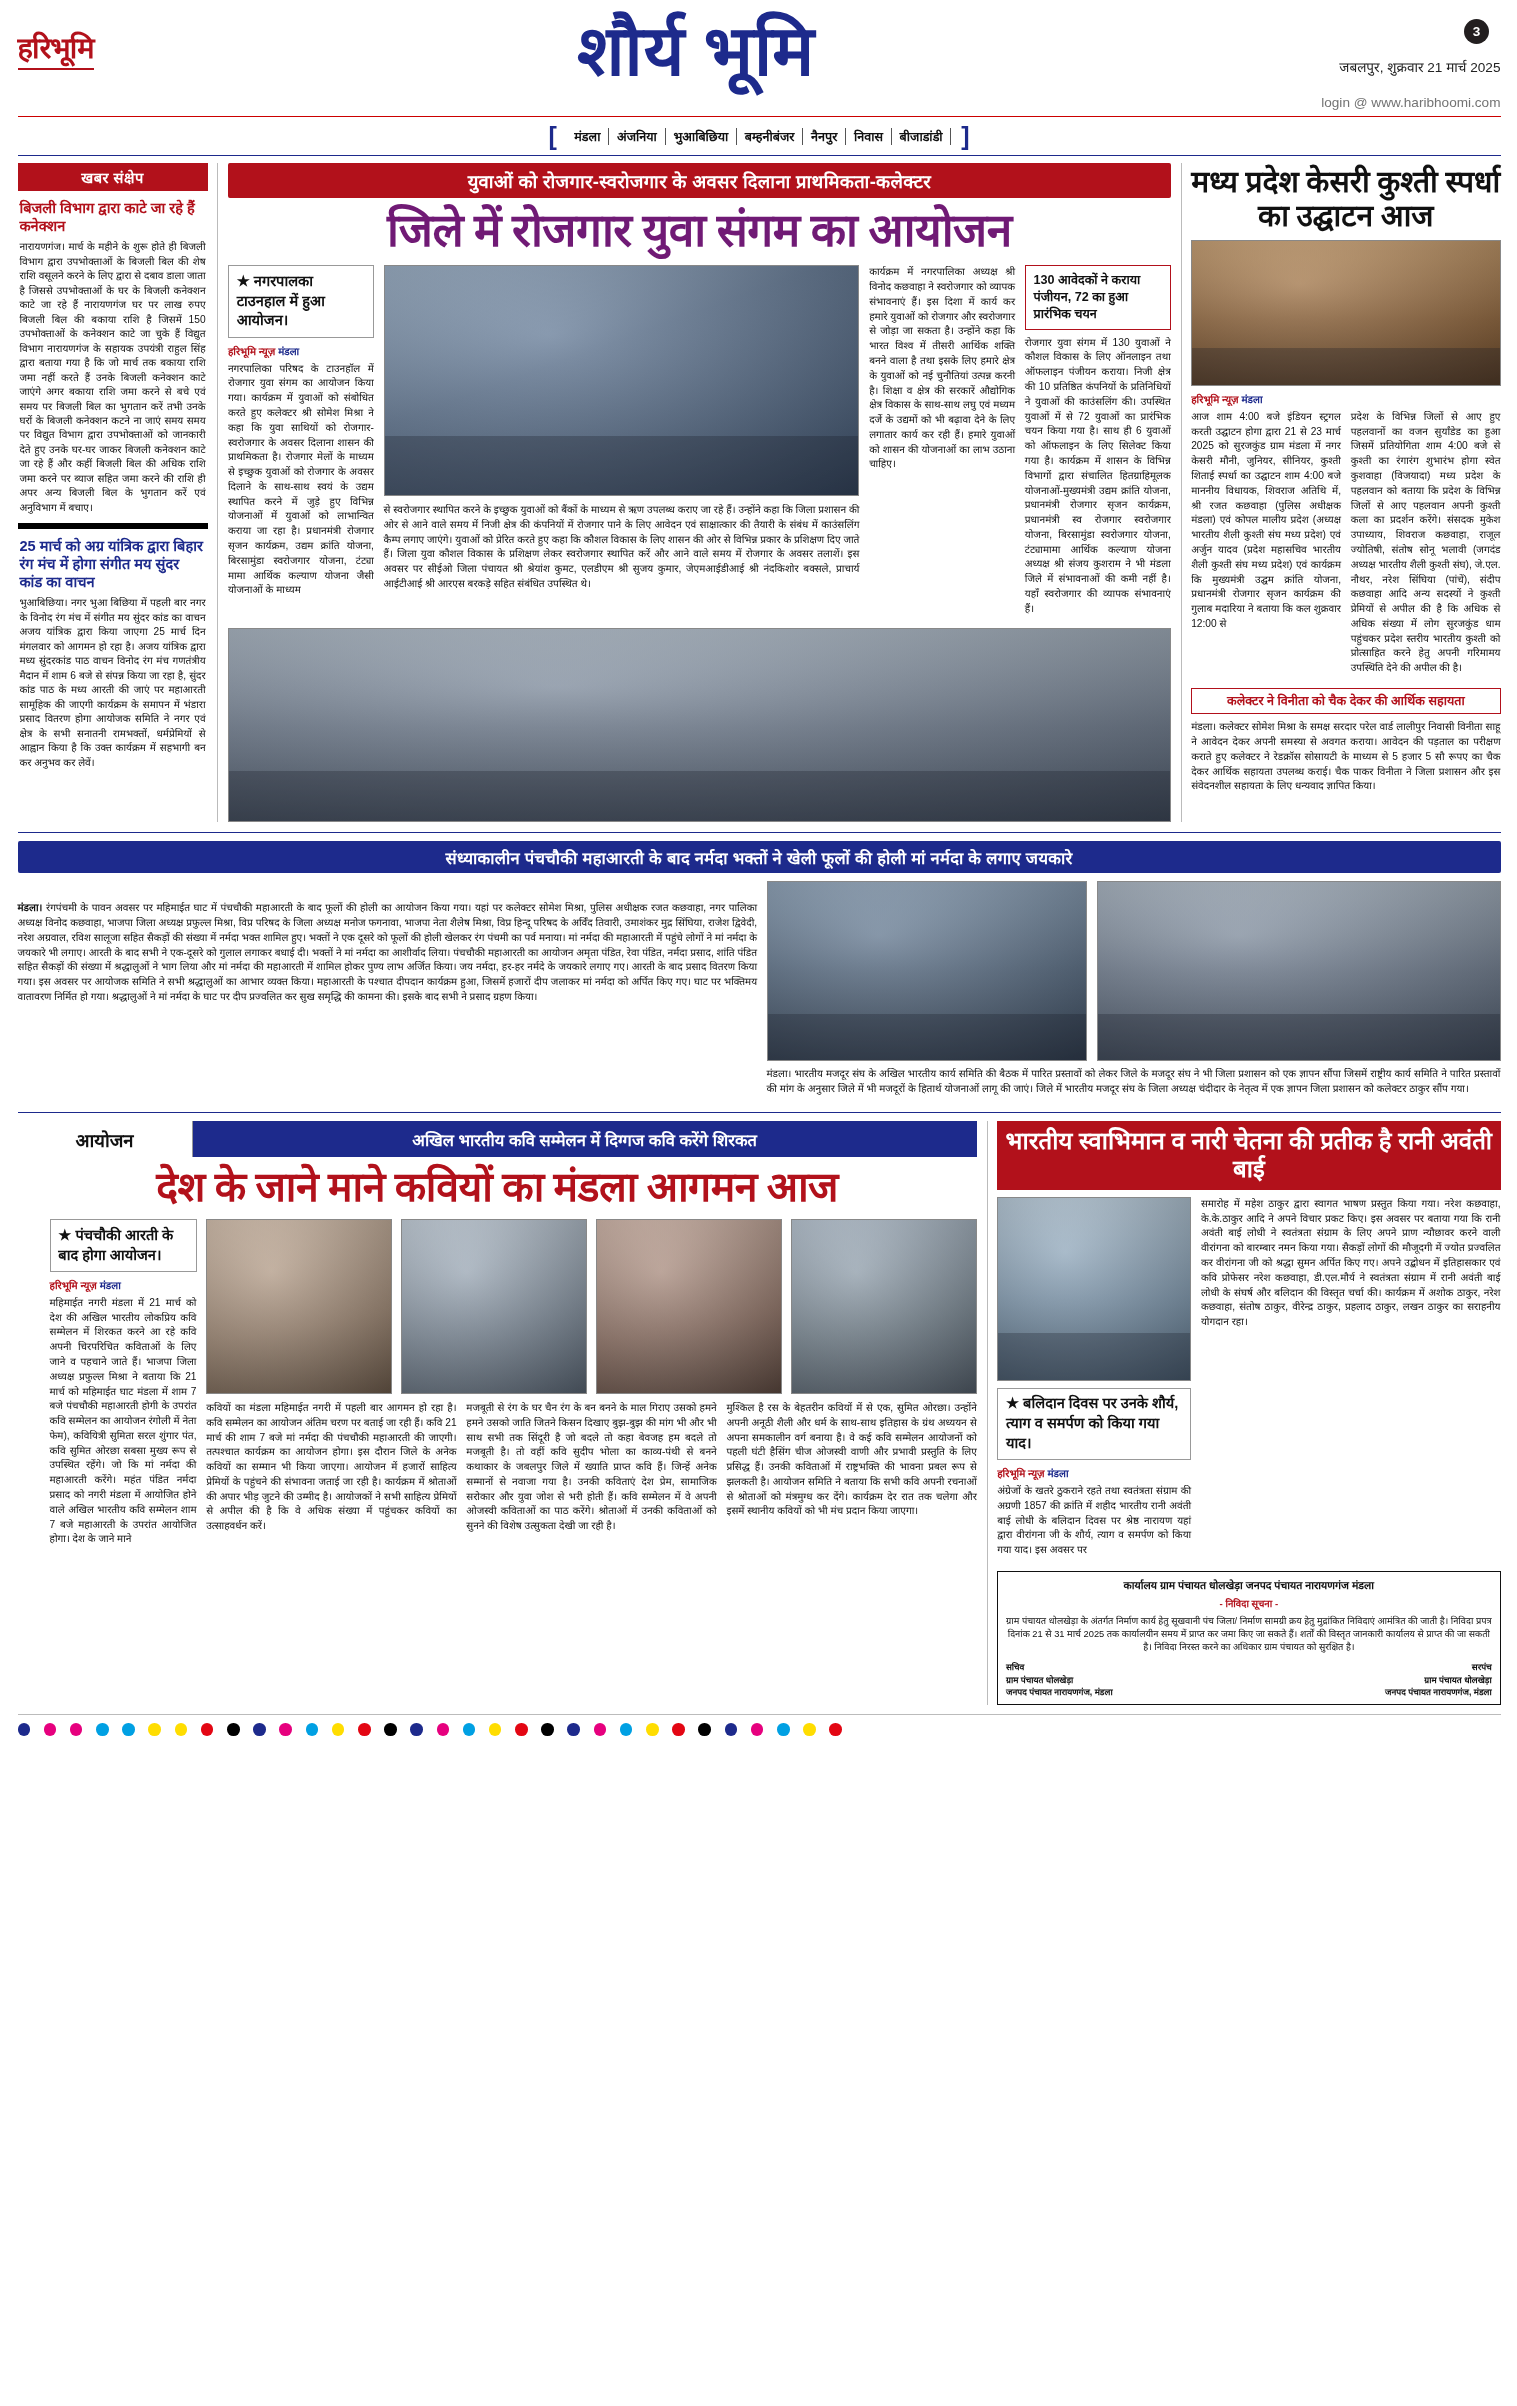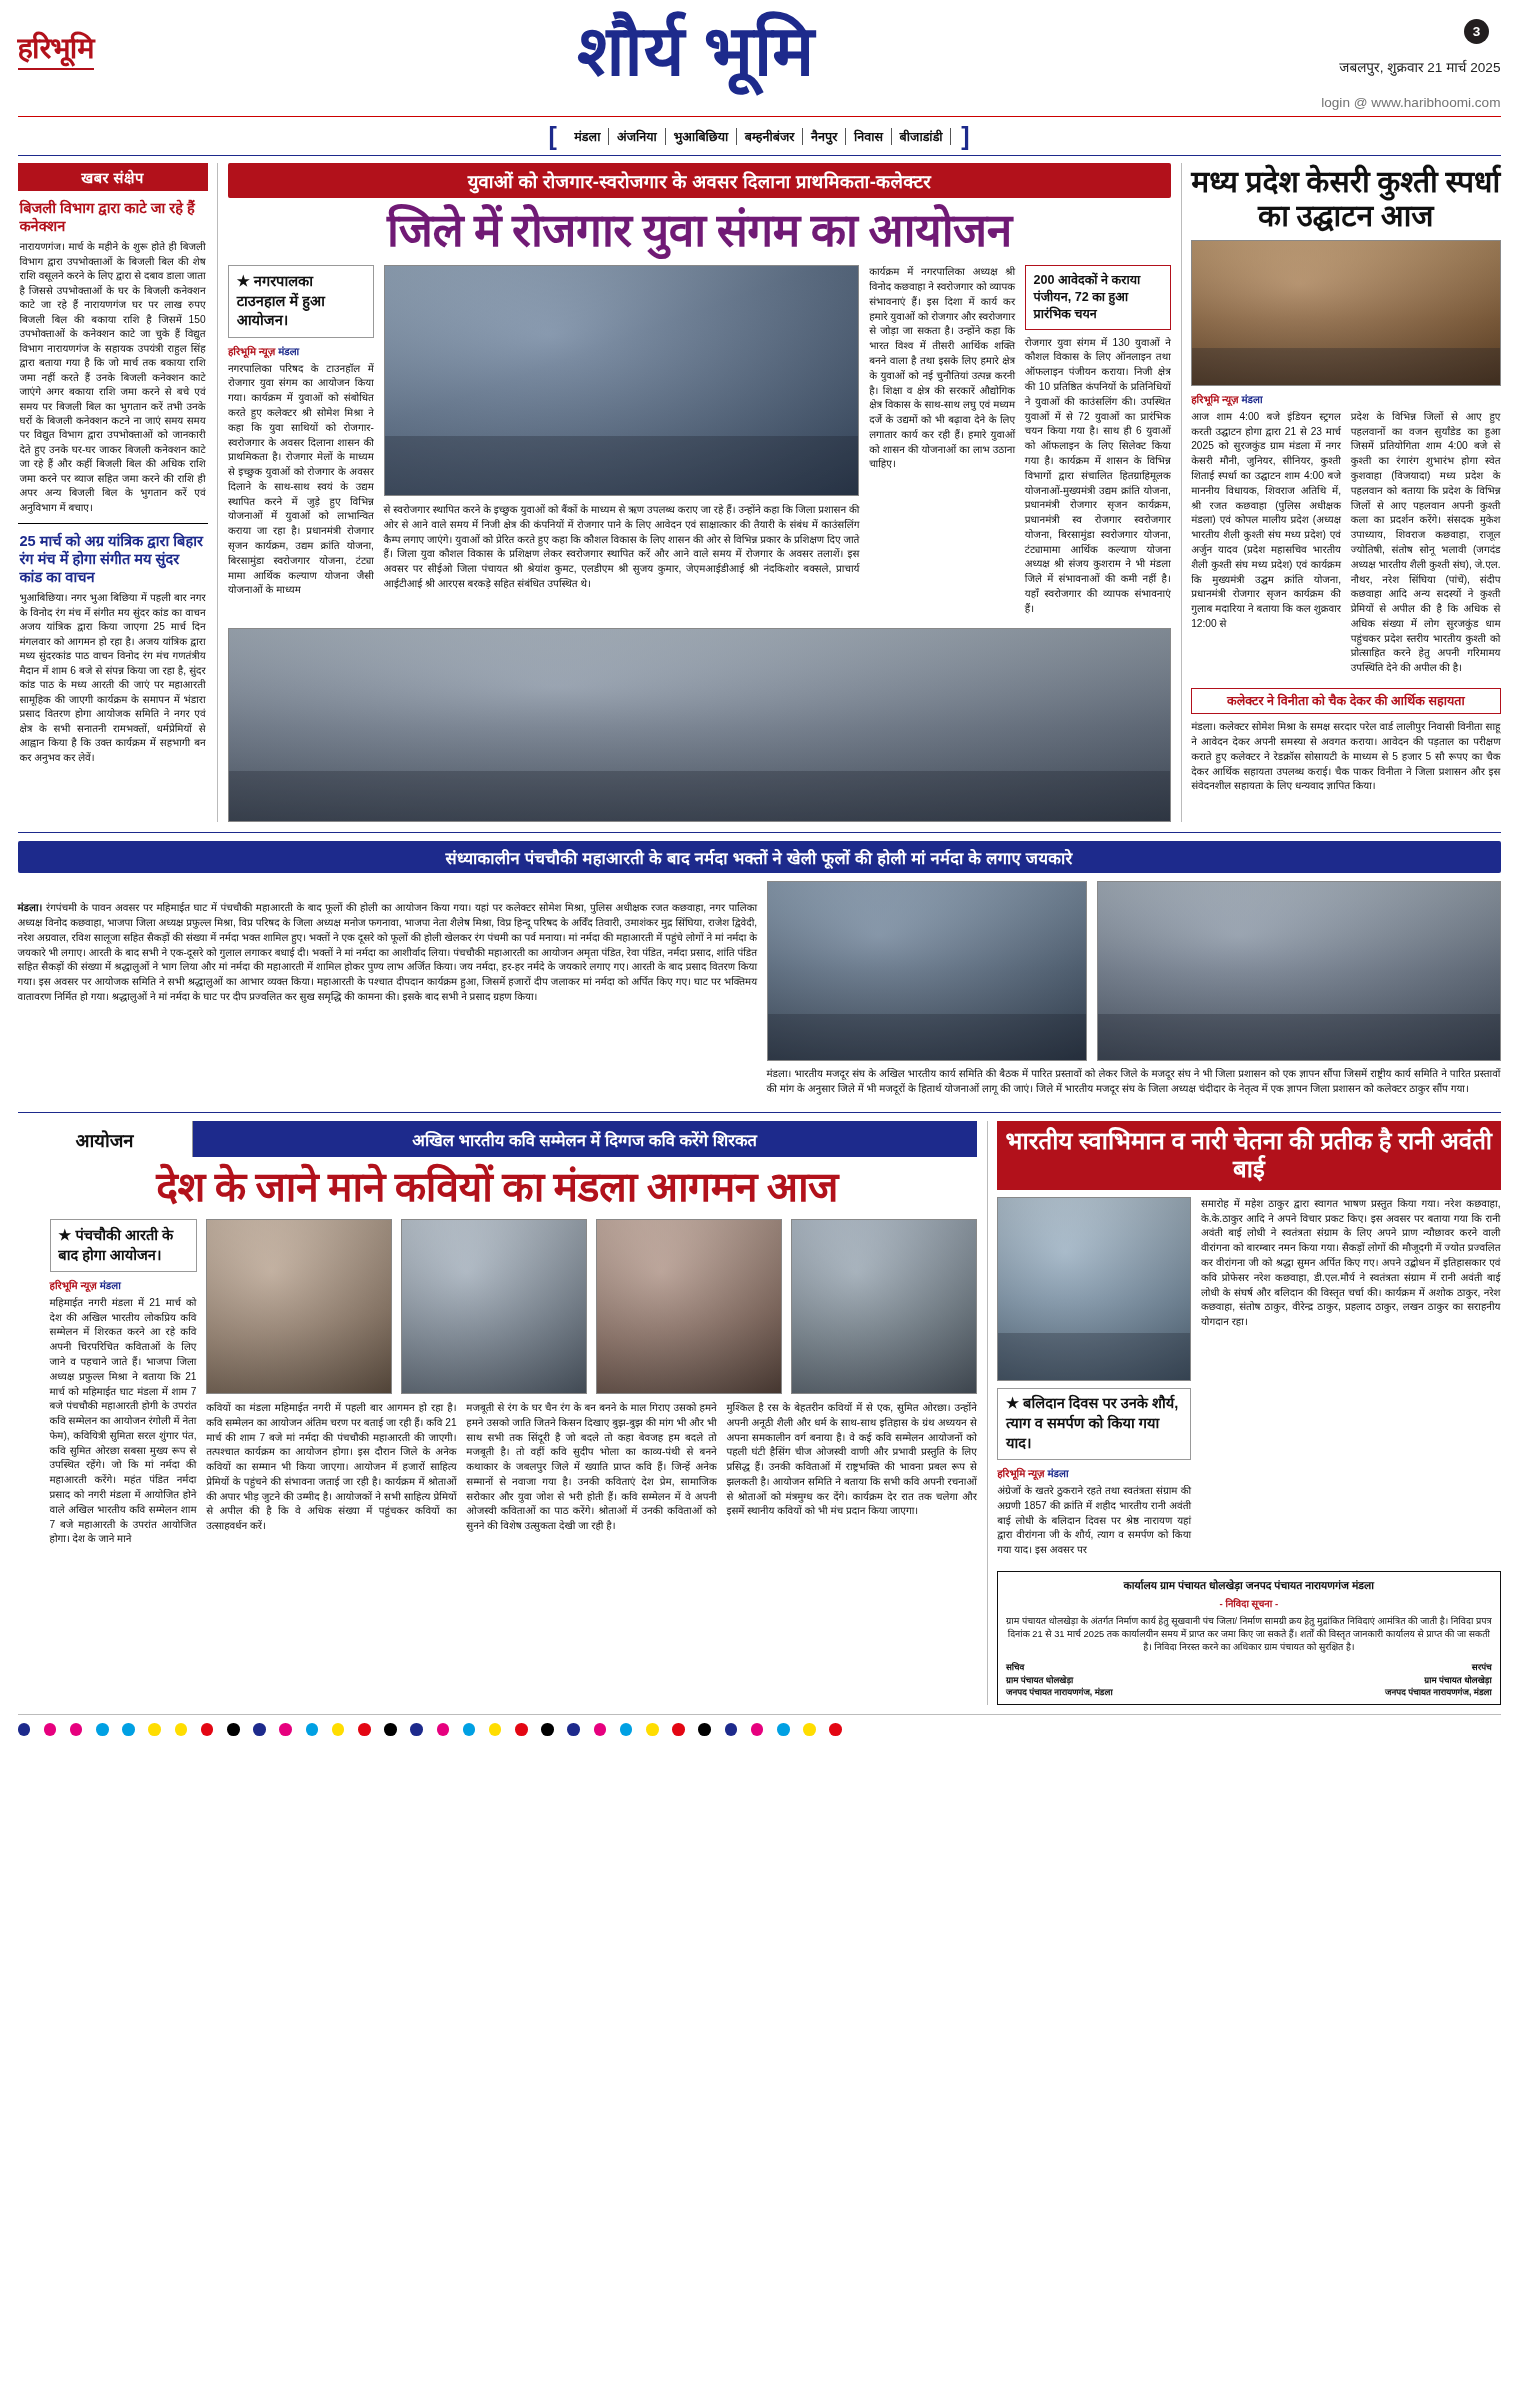--- a/index.html
+++ b/index.html
@@ -98,21 +98,21 @@
   .khabar-head {
     background: #b2111b;
     color: #fff;
     font-size: 14.6px;
     font-weight: bold;
     text-align: center;
     padding: 3.9px 0;
     letter-spacing: 0.5px;
   }
   .brief {
-    border-bottom: 1px solid #000000;
+    border-bottom: 6px solid #000000;
     padding: 5.8px 1.9px 7.8px 1.9px;
   }
   .brief h4 {
     margin: 1.9px 0 4.9px 0;
     font-size: 14.6px;
     font-weight: bold;
     color: #b2111b;
     line-height: 1.25;
   }
   .brief h4.blue { color:#1d2a8c; }
@@ -342,21 +342,21 @@
           </div>
         </div>
 
         <div style="width:146px;">
           <div class="body-col">
             <p>कार्यक्रम में नगरपालिका अध्यक्ष श्री विनोद कछवाहा ने स्वरोजगार को व्यापक संभावनाएं हैं। इस दिशा में कार्य कर हमारे युवाओं को रोजगार और स्वरोजगार से जोड़ा जा सकता है। उन्होंने कहा कि भारत विश्व में तीसरी आर्थिक शक्ति बनने वाला है तथा इसके लिए हमारे क्षेत्र के युवाओं को नई चुनौतियां उत्पन्न करनी है। शिक्षा व क्षेत्र की सरकारें औद्योगिक क्षेत्र विकास के साथ-साथ लघु एवं मध्यम दर्जे के उद्यमों को भी बढ़ावा देने के लिए लगातार कार्य कर रही हैं। हमारे युवाओं को शासन की योजनाओं का लाभ उठाना चाहिए।</p>
           </div>
         </div>
 
         <div style="width:146px;">
-          <div class="subhead-box" style="border-color:#b2111b;color:#111;font-size:12.6px;margin-bottom:5.8px;">200 आवेदकों ने कराया पंजीयन, 72 का हुआ प्रारंभिक चयन</div>
+          <div class="subhead-box" style="border-color:#b2111b;color:#111;font-size:12.6px;margin-bottom:5.8px;">130 आवेदकों ने कराया पंजीयन, 72 का हुआ प्रारंभिक चयन</div>
           <div class="body-col">
             <p>रोजगार युवा संगम में 130 युवाओं ने कौशल विकास के लिए ऑनलाइन तथा ऑफलाइन पंजीयन कराया। निजी क्षेत्र की 10 प्रतिष्ठित कंपनियों के प्रतिनिधियों ने युवाओं की काउंसलिंग की। उपस्थित युवाओं में से 72 युवाओं का प्रारंभिक चयन किया गया है। साथ ही 6 युवाओं को ऑफलाइन के लिए सिलेक्ट किया गया है। कार्यक्रम में शासन के विभिन्न विभागों द्वारा संचालित हितग्राहिमूलक योजनाओं-मुख्यमंत्री उद्यम क्रांति योजना, प्रधानमंत्री रोजगार सृजन कार्यक्रम, प्रधानमंत्री स्व रोजगार स्वरोजगार योजना, बिरसामुंडा स्वरोजगार योजना, टंट्यामामा आर्थिक कल्याण योजना अध्यक्ष श्री संजय कुशराम ने भी मंडला जिले में संभावनाओं की कमी नहीं है। यहाँ स्वरोजगार की व्यापक संभावनाएं हैं।</p>
           </div>
         </div>
       </div>
 
       <div class="photo crowd" style="height:194px;margin-top:5.8px;">
         <div class="shade"></div>
           <div class="band"></div>
       </div>

